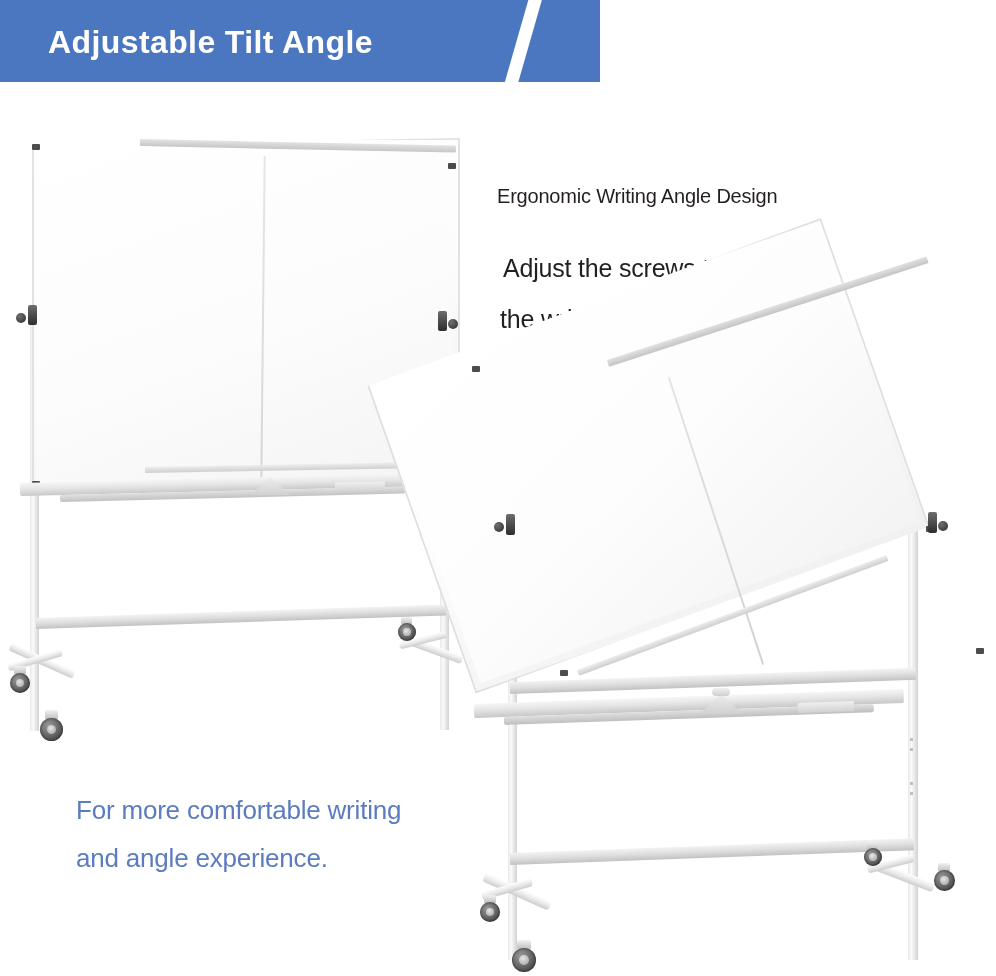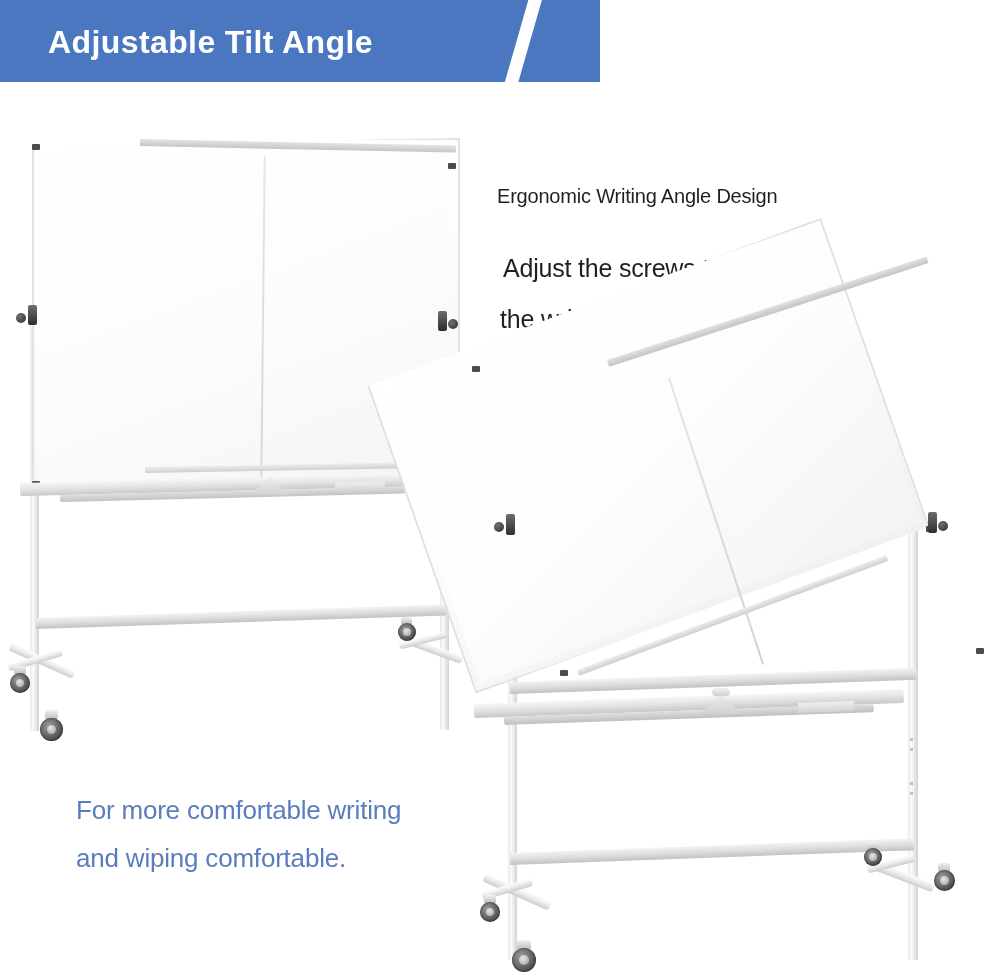--- a/index.html
+++ b/index.html
@@ -122,21 +122,21 @@
   <div id="banner">
     <div id="banner-title">Adjustable Tilt Angle</div>
     <div id="banner-slash"></div>
   </div>
 
   <div id="headline">Ergonomic Writing Angle Design</div>
   <div id="sub1">Adjust the screws to achieve</div>
   <div id="sub2">the writing angle you want</div>
 
   <div id="blue1">For more comfortable writing</div>
-  <div id="blue2">and wiping comfortable.</div>
+  <div id="blue2">and angle experience.</div>
 
   <div id="left-unit">
 
     <div class="leg" style="left:30px;top:196px;width:9px;height:420px;"></div>
     <div class="leg" style="left:440px;top:200px;width:9px;height:415px;"></div>
 
     <div class="crossbar" style="left:36px;top:503px;width:410px;height:11px;transform:rotate(-1.9deg);transform-origin:0 50%;"></div>
 
     <div class="foot" style="left:4px;top:556px;width:70px;height:8px;transform:rotate(24deg);transform-origin:100% 50%;"></div>
     <div class="foot" style="left:6px;top:534px;width:56px;height:7px;transform:rotate(-16deg);transform-origin:100% 50%;"></div>

